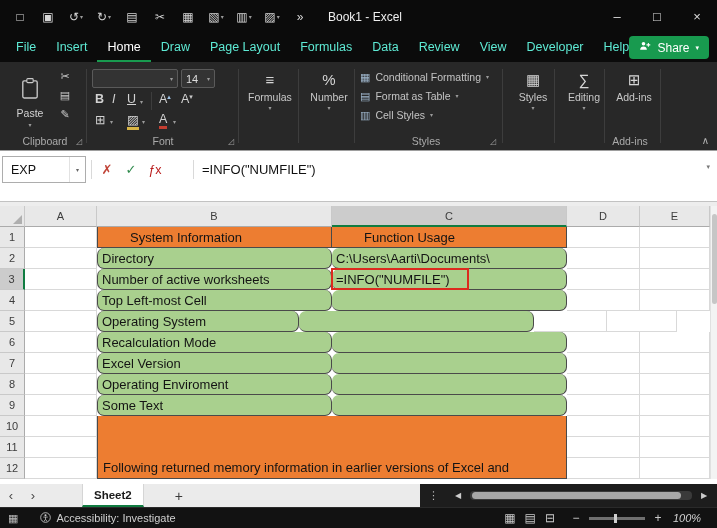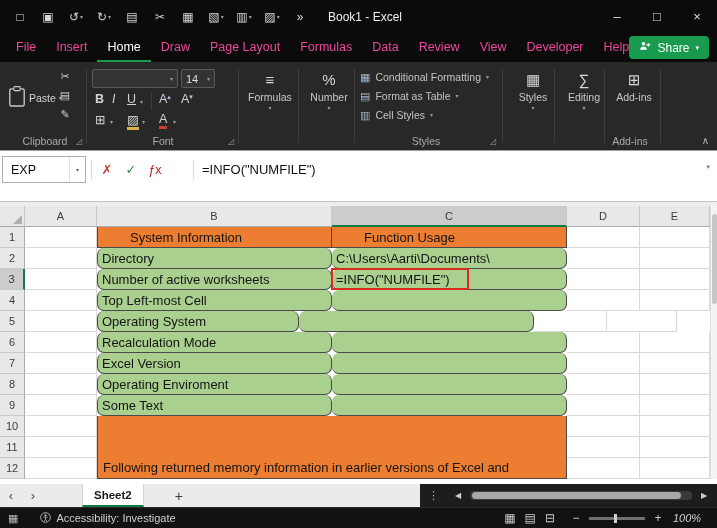--- a/index.html
+++ b/index.html
@@ -14,35 +14,35 @@
   .qat-btn { width:28px; text-align:center; font-size:12px; color:#d6d6d6; }
   .qat-btn .caret { font-size:6px; color:#9a9a9a; margin-left:1px; vertical-align:2px; }
   #tb-title { font-size:12px; color:#efefef; margin-left:14px; white-space:nowrap; }
   #win-controls { margin-left:auto; display:flex; height:100%; }
   .win-btn { width:40px; height:100%; display:flex; align-items:center; justify-content:center;
              font-size:13px; color:#dddddd; }
 
   
   #menubar { position:absolute; top:33px; left:0; width:100%; height:29px; background:#0b0b0b; }
   #menu-tabs { display:flex; align-items:flex-end; height:100%; padding-left:6px; }
-  .menu-tab { padding:6px 10px 8px; font-size:12.5px; color:#ec4899; white-space:nowrap; }
+  .menu-tab { padding:6px 10px 8px; font-size:12.5px; color:#5eead4; white-space:nowrap; }
   .menu-tab.active { color:#ffffff; box-shadow:inset 0 -2px 0 var(--share-green); }
   #share-btn { position:absolute; right:8px; top:3px; height:23px; background:var(--share-green);
                color:#fff; border-radius:4px; display:flex; align-items:center; padding:0 10px;
                font-size:12px; gap:6px; }
   #share-btn .caret-w { font-size:7px; }
 
   
   #ribbon { position:absolute; top:62px; left:0; width:100%; height:88px; background:#282828;
             color:#cfcfcf; }
   .rdiv { position:absolute; top:7px; bottom:7px; width:1px; background:#3d3d3d; }
   .grp-label { position:absolute; bottom:3px; font-size:10.5px; color:#aaaaaa; text-align:center; }
   .launcher { position:absolute; bottom:4px; font-size:8px; color:#9a9a9a; }
   #paste-btn { position:absolute; left:8px; top:6px; width:44px; height:60px; display:flex;
-               align-items:center; justify-content:space-between; gap:3px;
+               flex-direction:column; align-items:center; justify-content:flex-end; gap:3px;
                border-radius:4px; }
   .paste-lab { font-size:10.5px; color:#d2d2d2; }
   .caret-sm { font-size:6px; color:#9a9a9a; line-height:6px; }
   #clip-small { position:absolute; left:56px; top:8px; display:flex; flex-direction:column; gap:6px; }
   .clip-small-btn { font-size:11px; color:#c9c9c9; text-align:center; width:18px; }
   .combo { position:absolute; height:19px; background:#333333; border:1px solid #5a5a5a;
            border-radius:2px; font-size:11px; color:#dddddd; display:flex; align-items:center;
            padding:0 4px; justify-content:space-between; }
   .combo-caret { font-size:6px; color:#9a9a9a; margin-left:4px; }
   .rbtn { position:absolute; font-size:12.5px; color:#d2d2d2; }

